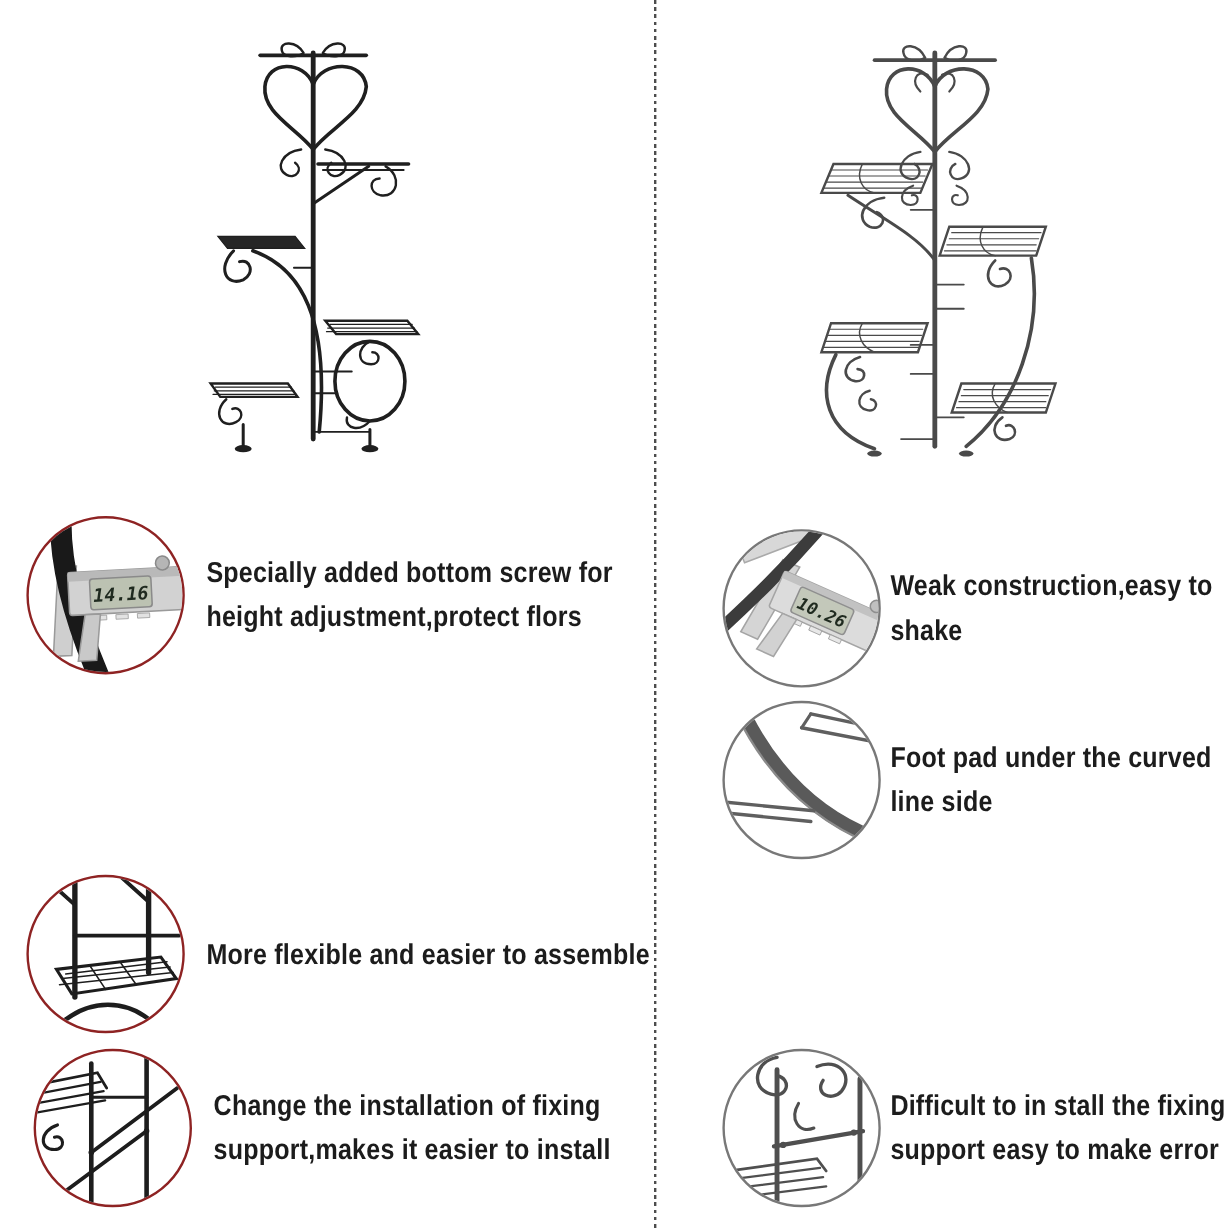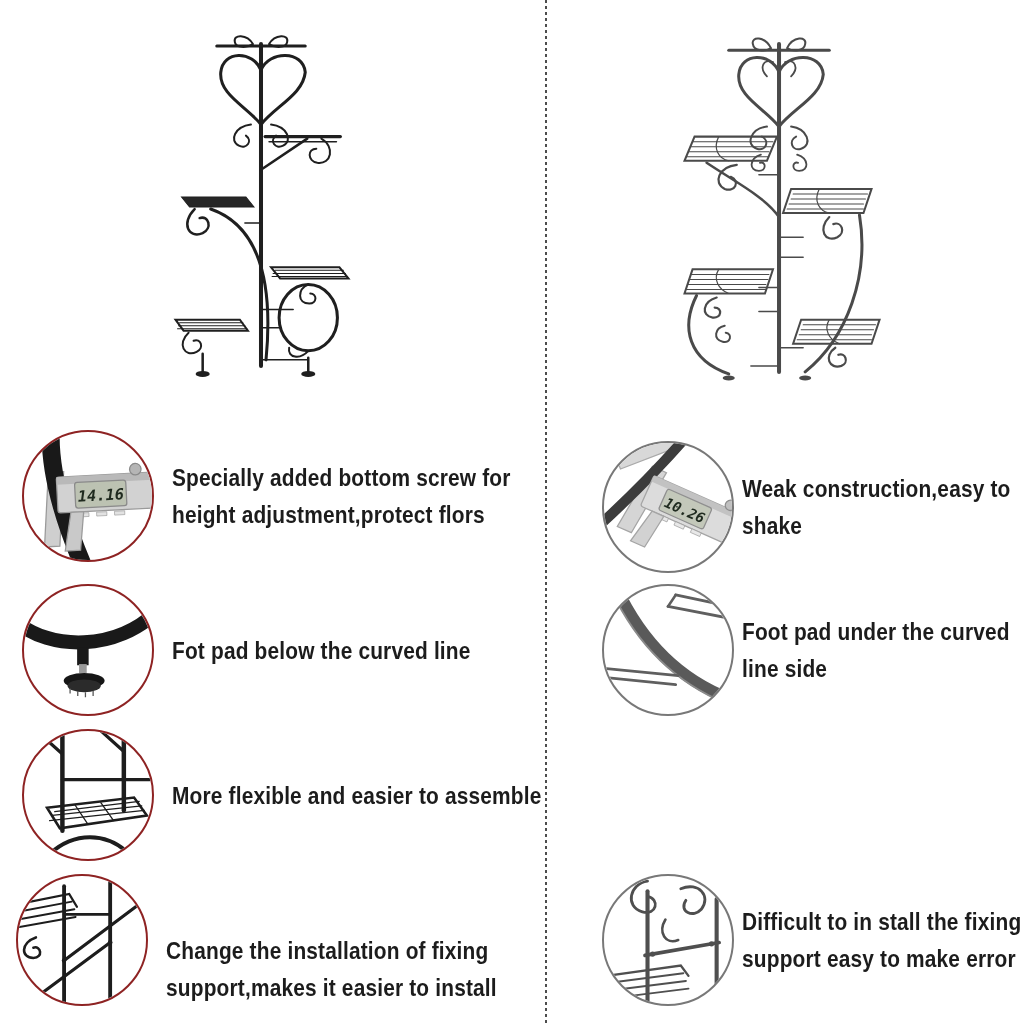--- a/index.html
+++ b/index.html
@@ -131,35 +131,20 @@
           <path d="M36 62 L30 92 L42 92 L46 62 Z" fill="#c9c9c9" stroke="#9a9a9a"></path>
         </g>
       </svg>
     </div>
     <div class="feature-text">
       <div>Specially added bottom screw for</div>
       <div>height adjustment,protect flors</div>
     </div>
   </div>
 
-  <div class="feature-row left-side" style="left:22px;top:584px;">
-    <div class="circle left-circle">
-      <svg viewBox="0 0 100 100">
-        <path d="M-6 28 C 20 50, 72 52, 106 18" stroke="#191919" stroke-width="11" fill="none"></path>
-        <path d="M46 48 V62" stroke="#191919" stroke-width="9" fill="none"></path>
-        <rect x="43" y="61" width="6" height="7" fill="#9a9a9a"></rect>
-        <ellipse cx="47" cy="74" rx="16" ry="6" fill="#161616"></ellipse>
-        <ellipse cx="47" cy="78" rx="13" ry="5" fill="#2b2b2b"></ellipse>
-        <path d="M36 80 v4 M42 82 v4 M48 83 v4 M54 82 v4" stroke="#555" stroke-width="1"></path>
-      </svg>
-    </div>
-    <div class="feature-text">
-      <div>Fot pad below the curved line</div>
-    </div>
-  </div>
 
   <div class="feature-row left-side" style="left:22px;top:729px;">
     <div class="circle left-circle">
       <svg viewBox="0 0 100 100">
         <g stroke="#1d1d1d" fill="none" stroke-linecap="round">
           <path d="M30 0 V78" stroke-width="3.5"></path>
           <path d="M78 0 V62" stroke-width="3.5"></path>
           <path d="M30 18 L10 0" stroke-width="2.5"></path>
           <path d="M78 16 L58 -2" stroke-width="2.5"></path>
           <path d="M30 38 H98" stroke-width="2.5"></path>
@@ -168,21 +153,21 @@
           <path d="M40 58 L50 73 M60 56 L70 70" stroke-width="1"></path>
           <path d="M20 96 C 40 78, 64 80, 80 94" stroke-width="3"></path>
         </g>
       </svg>
     </div>
     <div class="feature-text">
       <div>More flexible and easier to assemble</div>
     </div>
   </div>
 
-  <div class="feature-row left-side" style="left:16px;top:874px;align-items:flex-end;">
+  <div class="feature-row left-side" style="left:28px;top:874px;">
     <div class="circle left-circle">
       <svg viewBox="0 0 100 100">
         <g stroke="#1d1d1d" fill="none" stroke-linecap="round">
           <path d="M0 22 L40 14 L46 24" stroke-width="1.8"></path>
           <path d="M0 28 L42 20 M0 34 L44 26 M0 40 L45 32" stroke-width="1.5"></path>
           <path d="M14 48 C 2 52, 2 64, 12 64 C 20 64, 18 54, 12 56" stroke-width="2"></path>
           <path d="M36 8 V104" stroke-width="3"></path>
           <path d="M72 4 V104" stroke-width="3"></path>
           <path d="M36 30 H72" stroke-width="2"></path>
           <path d="M36 66 L92 24" stroke-width="2.5"></path>

